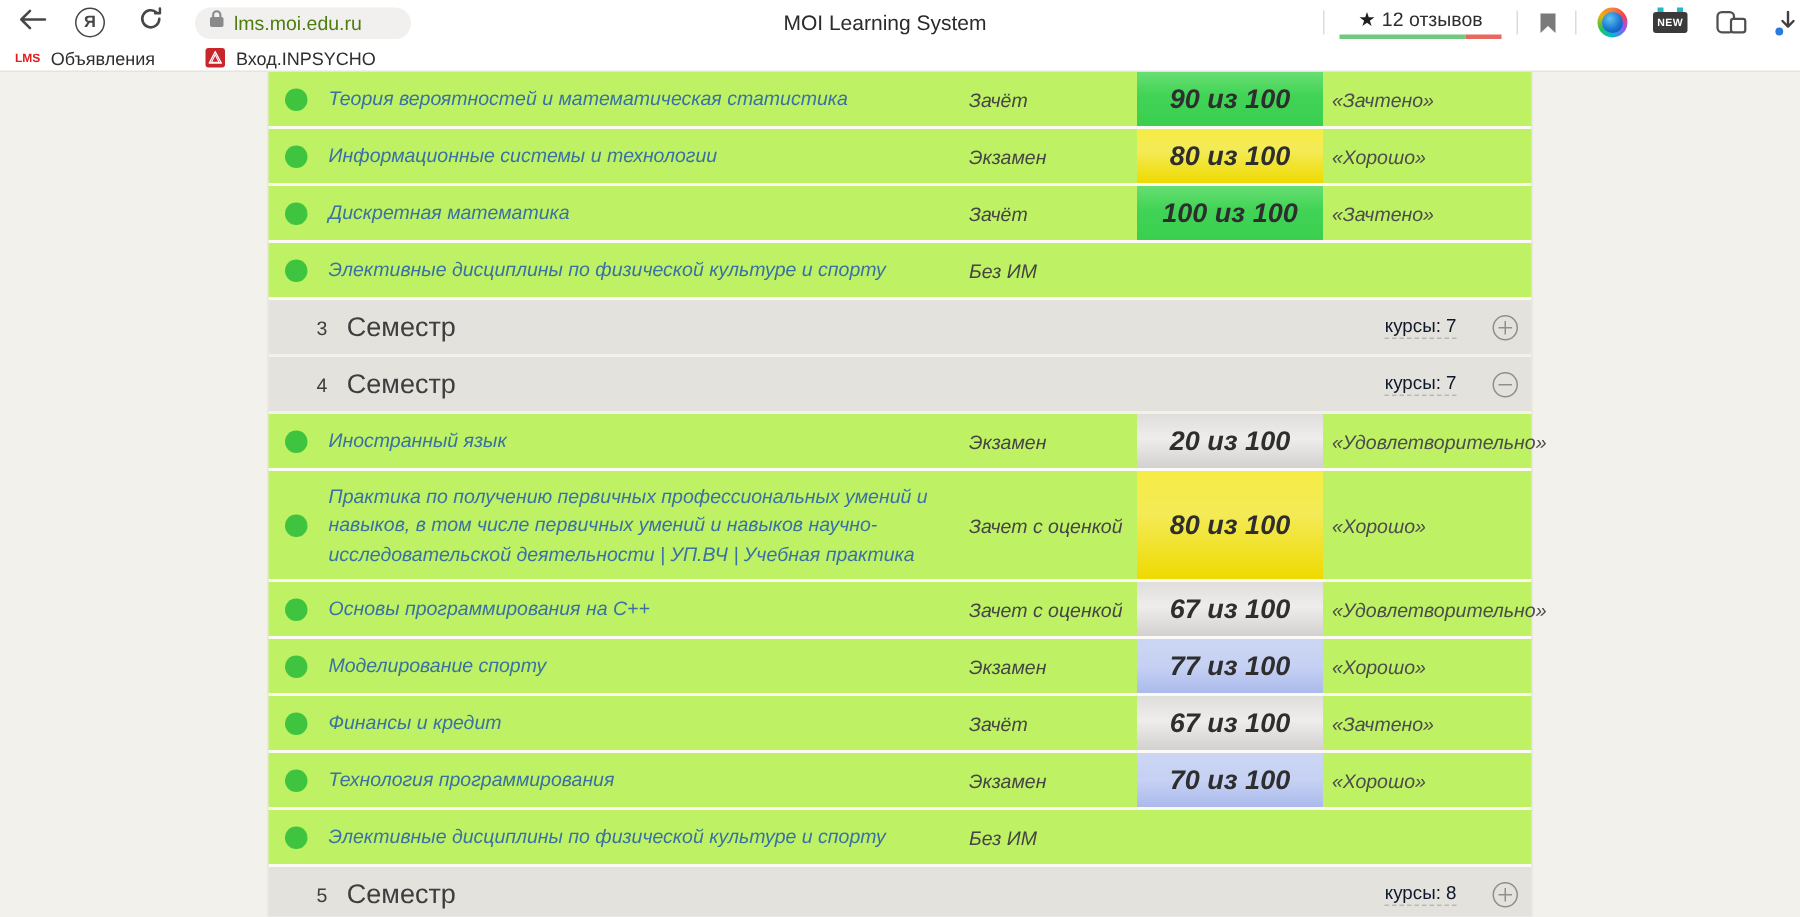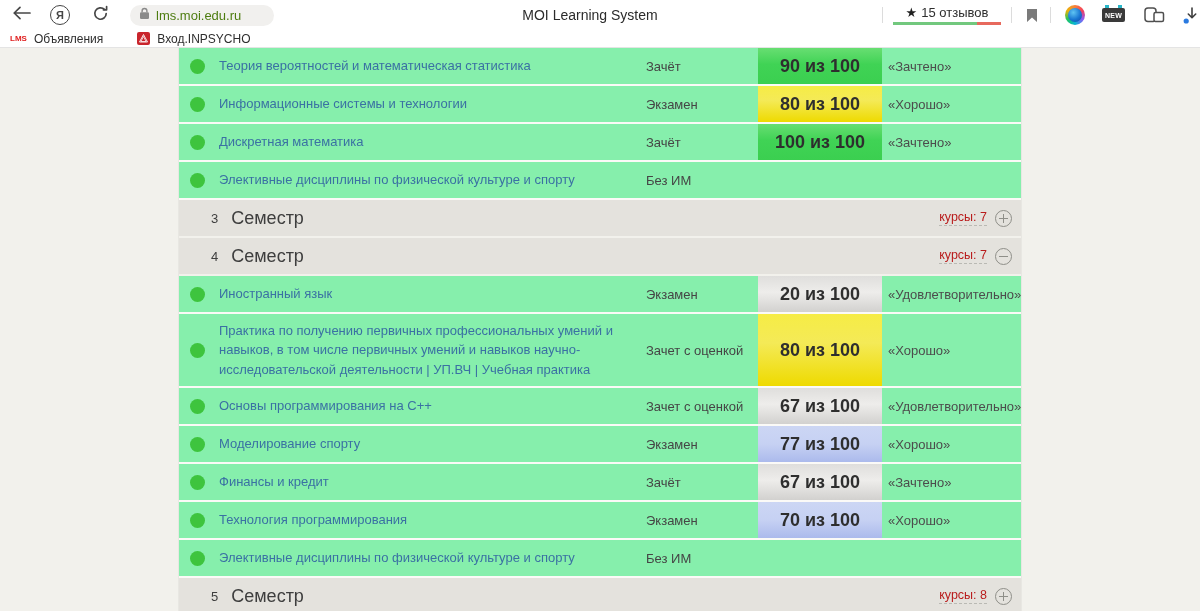--- a/index.html
+++ b/index.html
@@ -59,22 +59,22 @@
   .lms-favicon{font-size:8px;font-weight:bold;color:#e02020;letter-spacing:0;}
   .psy-favicon{width:13px;height:13px;background:#c9252c;border-radius:2px;display:flex;align-items:center;justify-content:center;}
 
   
   .content{position:absolute;top:48px;left:0;right:0;bottom:0;background:#f2f1ec;}
   .grades-table{
     position:absolute;left:178px;top:0;width:844px;
     border-left:1px solid #e8e7e2;border-right:1px solid #e8e7e2;box-sizing:border-box;
   }
   .course-row{
-    display:flex;align-items:center;background:#86efac;
-    min-height:36px;border-bottom:2px solid #fbfaf7;
+    display:flex;align-items:center;background:#bef264;
+    min-height:36px;border-bottom:2px solid #fbfaf7;font-style:italic;
   }
   .course-row.tall{min-height:72px;}
   .dot-cell{width:40px;min-width:40px;display:flex;align-items:center;justify-content:flex-start;padding-left:11px;box-sizing:border-box;}
   .status-dot{width:15px;height:15px;border-radius:50%;background:#3ec43e;}
   .title-cell{width:427px;min-width:427px;box-sizing:border-box;padding-right:18px;}
   .course-link{color:#3a71a3;font-size:13px;line-height:1.5;text-decoration:none;cursor:pointer;}
   .control-cell{width:112px;min-width:112px;font-size:13px;color:#454545;}
   .score-box{
     width:124px;min-width:124px;align-self:stretch;
     display:flex;align-items:center;justify-content:center;
@@ -87,22 +87,22 @@
   .score-blue{background:linear-gradient(180deg,#ccd6f4 0%,#c6d1f3 50%,#abbaec 100%);}
   .grade-cell{flex:1;font-size:13px;color:#4c4c4c;padding-left:6px;white-space:nowrap;}
   .sem-row{
     display:flex;align-items:center;background:#e4e2dd;height:36px;
     border-bottom:2px solid #f2f1ec;cursor:pointer;
   }
   .sem-num{margin-left:32px;font-size:13px;color:#3e3e3e;}
   .sem-label{margin-left:13px;font-size:18px;color:#3e3e3e;}
   .sem-spacer{flex:1;}
   .courses-link{
-    font-size:12.5px;color:#b91c1c;text-decoration:none;cursor:pointer;
-    border-bottom:1px dashed #b9b9b3;padding-bottom:1px;margin-right:8px;white-space:nowrap;
+    font-size:12.5px;color:#0f172a;text-decoration:none;cursor:pointer;
+    border-bottom:1px dashed #b9b9b3;padding-bottom:1px;margin-right:24px;white-space:nowrap;
   }
   .toggle{width:15px;height:15px;border:1px solid #8f8f89;border-radius:50%;
     display:inline-block;position:relative;margin-right:9px;box-sizing:content-box;cursor:pointer;}
   .toggle::before{content:'';position:absolute;left:3px;right:3px;top:50%;height:1px;margin-top:-0.5px;background:#8f8f89;}
   .toggle.plus::after{content:'';position:absolute;top:3px;bottom:3px;left:50%;width:1px;margin-left:-0.5px;background:#8f8f89;}
 </style>
 </head>
 <body>
 
 <div class="toolbar">
@@ -133,21 +133,21 @@
     </span>
     <span class="url">lms.moi.edu.ru</span>
   </div>
   <div class="page-title">MOI Learning System</div>
 
   <div class="right-cluster">
     <span class="vsep"></span>
     <div class="reviews">
       <div class="reviews-line">
         <span class="star">★</span>
-        <span>15 отзывов</span>
+        <span>12 отзывов</span>
       </div>
       <div class="rating-bar">
         <span class="rg" id="rating-green" style="width: 78%;"></span>
         <span class="rr"></span>
       </div>
     </div>
     <span class="vsep"></span>
     <span class="flag-btn">
       <svg width="12" height="15" viewBox="0 0 12 15">
           <path d="M1 1 h10 v13 l-5-4.6 -5 4.6 z" fill="#7a7a7a"></path>

